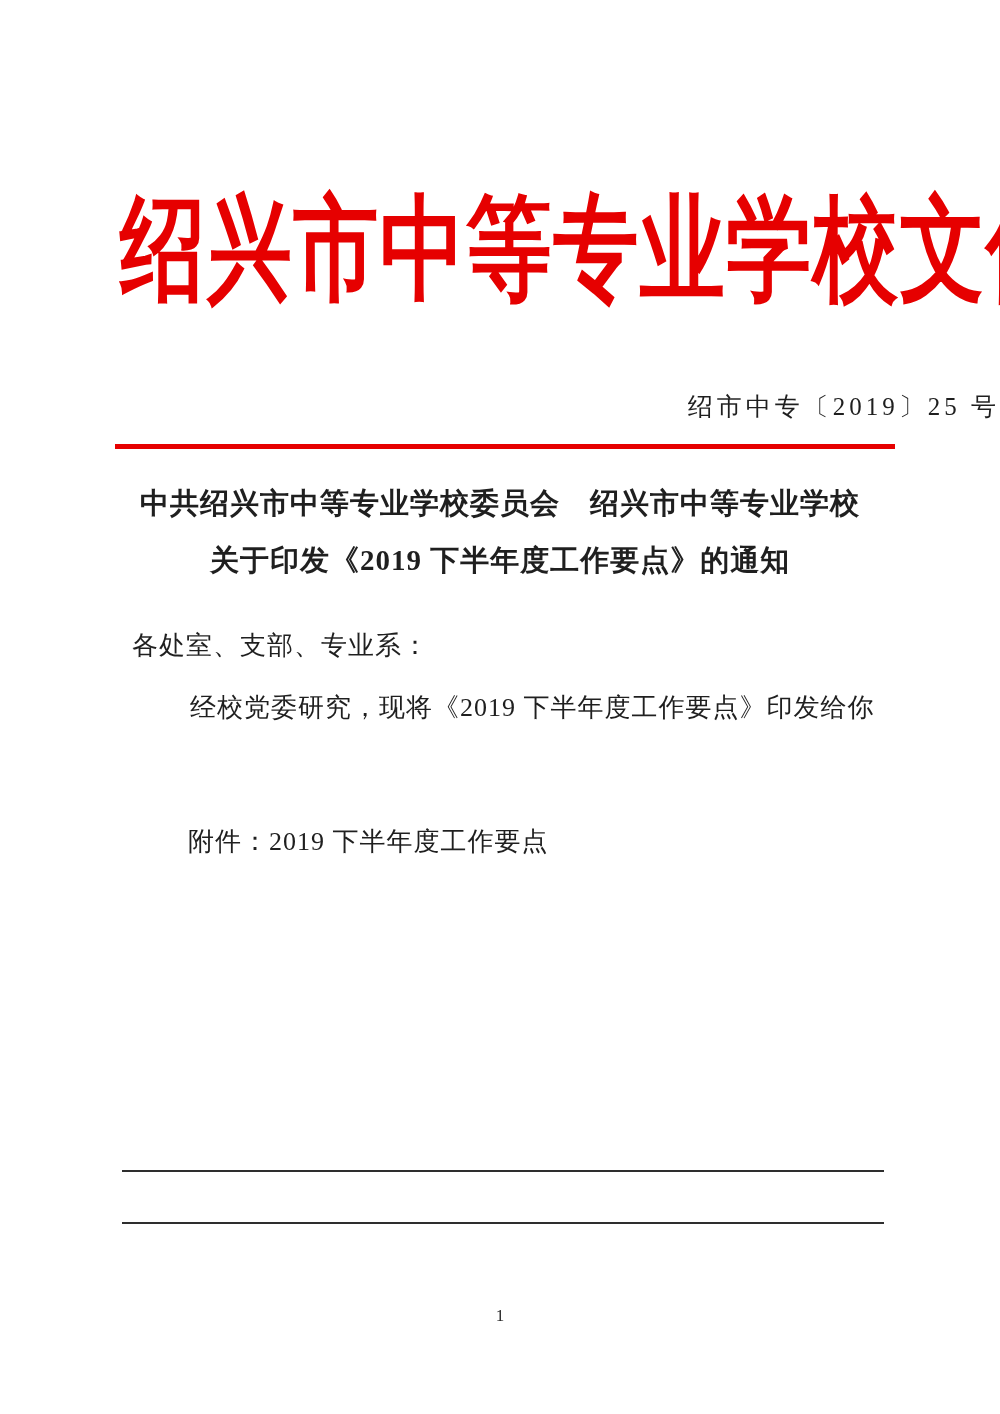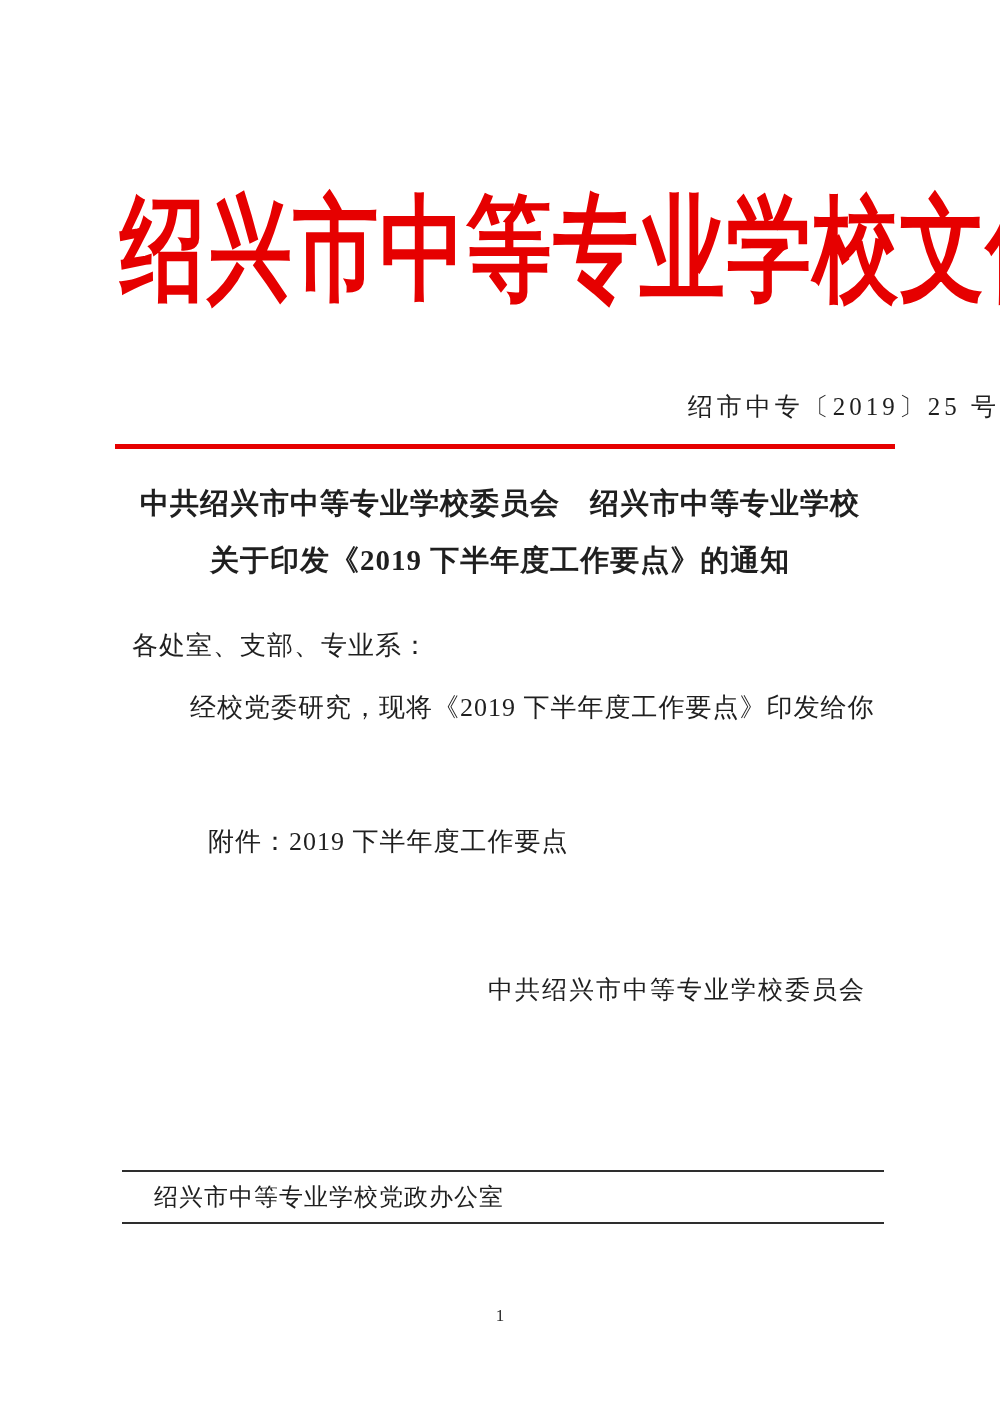--- a/index.html
+++ b/index.html
@@ -74,21 +74,21 @@
   
   .body-line {
     position: absolute;
     font-size: 26px;
     letter-spacing: 1px;
     white-space: nowrap;
   }
   .salutation { top: 628px; left: 132px; text-align: right; }
   .body-p1    { top: 678px; left: 190px; margin-top: 12px; }
   .body-p2    { top: 725px; left: 122px; }
-  .attachment { top: 824px; left: 188px; margin-left: 20px; }
+  .attachment { top: 824px; left: 188px; }
 
   
   .signature {
     position: absolute;
     top: 968px;
     left: 454px;
     width: 446px;
     text-align: center;
     font-size: 25px;
     letter-spacing: 2px;
@@ -148,24 +148,22 @@
   <div class="notice-title l2">关于印发《2019 下半年度工作要点》的通知</div>
 
   <div class="body-line salutation">各处室、支部、专业系：</div>
 
   <div class="body-line body-p1">经校党委研究，现将《2019 下半年度工作要点》印发给你</div>
 
 
   <div class="body-line attachment">附件：2019 下半年度工作要点</div>
 
   <div class="signature">
-    <div class="sig-line">中共绍兴市中等专业学校委员会</div>
   </div>
 
   <div class="footer">
     <div class="footer-row">
-      <span>绍兴市中等专业学校党政办公室</span>
     </div>
   </div>
 
   <div class="page-number">1</div>
 
 </div>
 
 </body></html>

